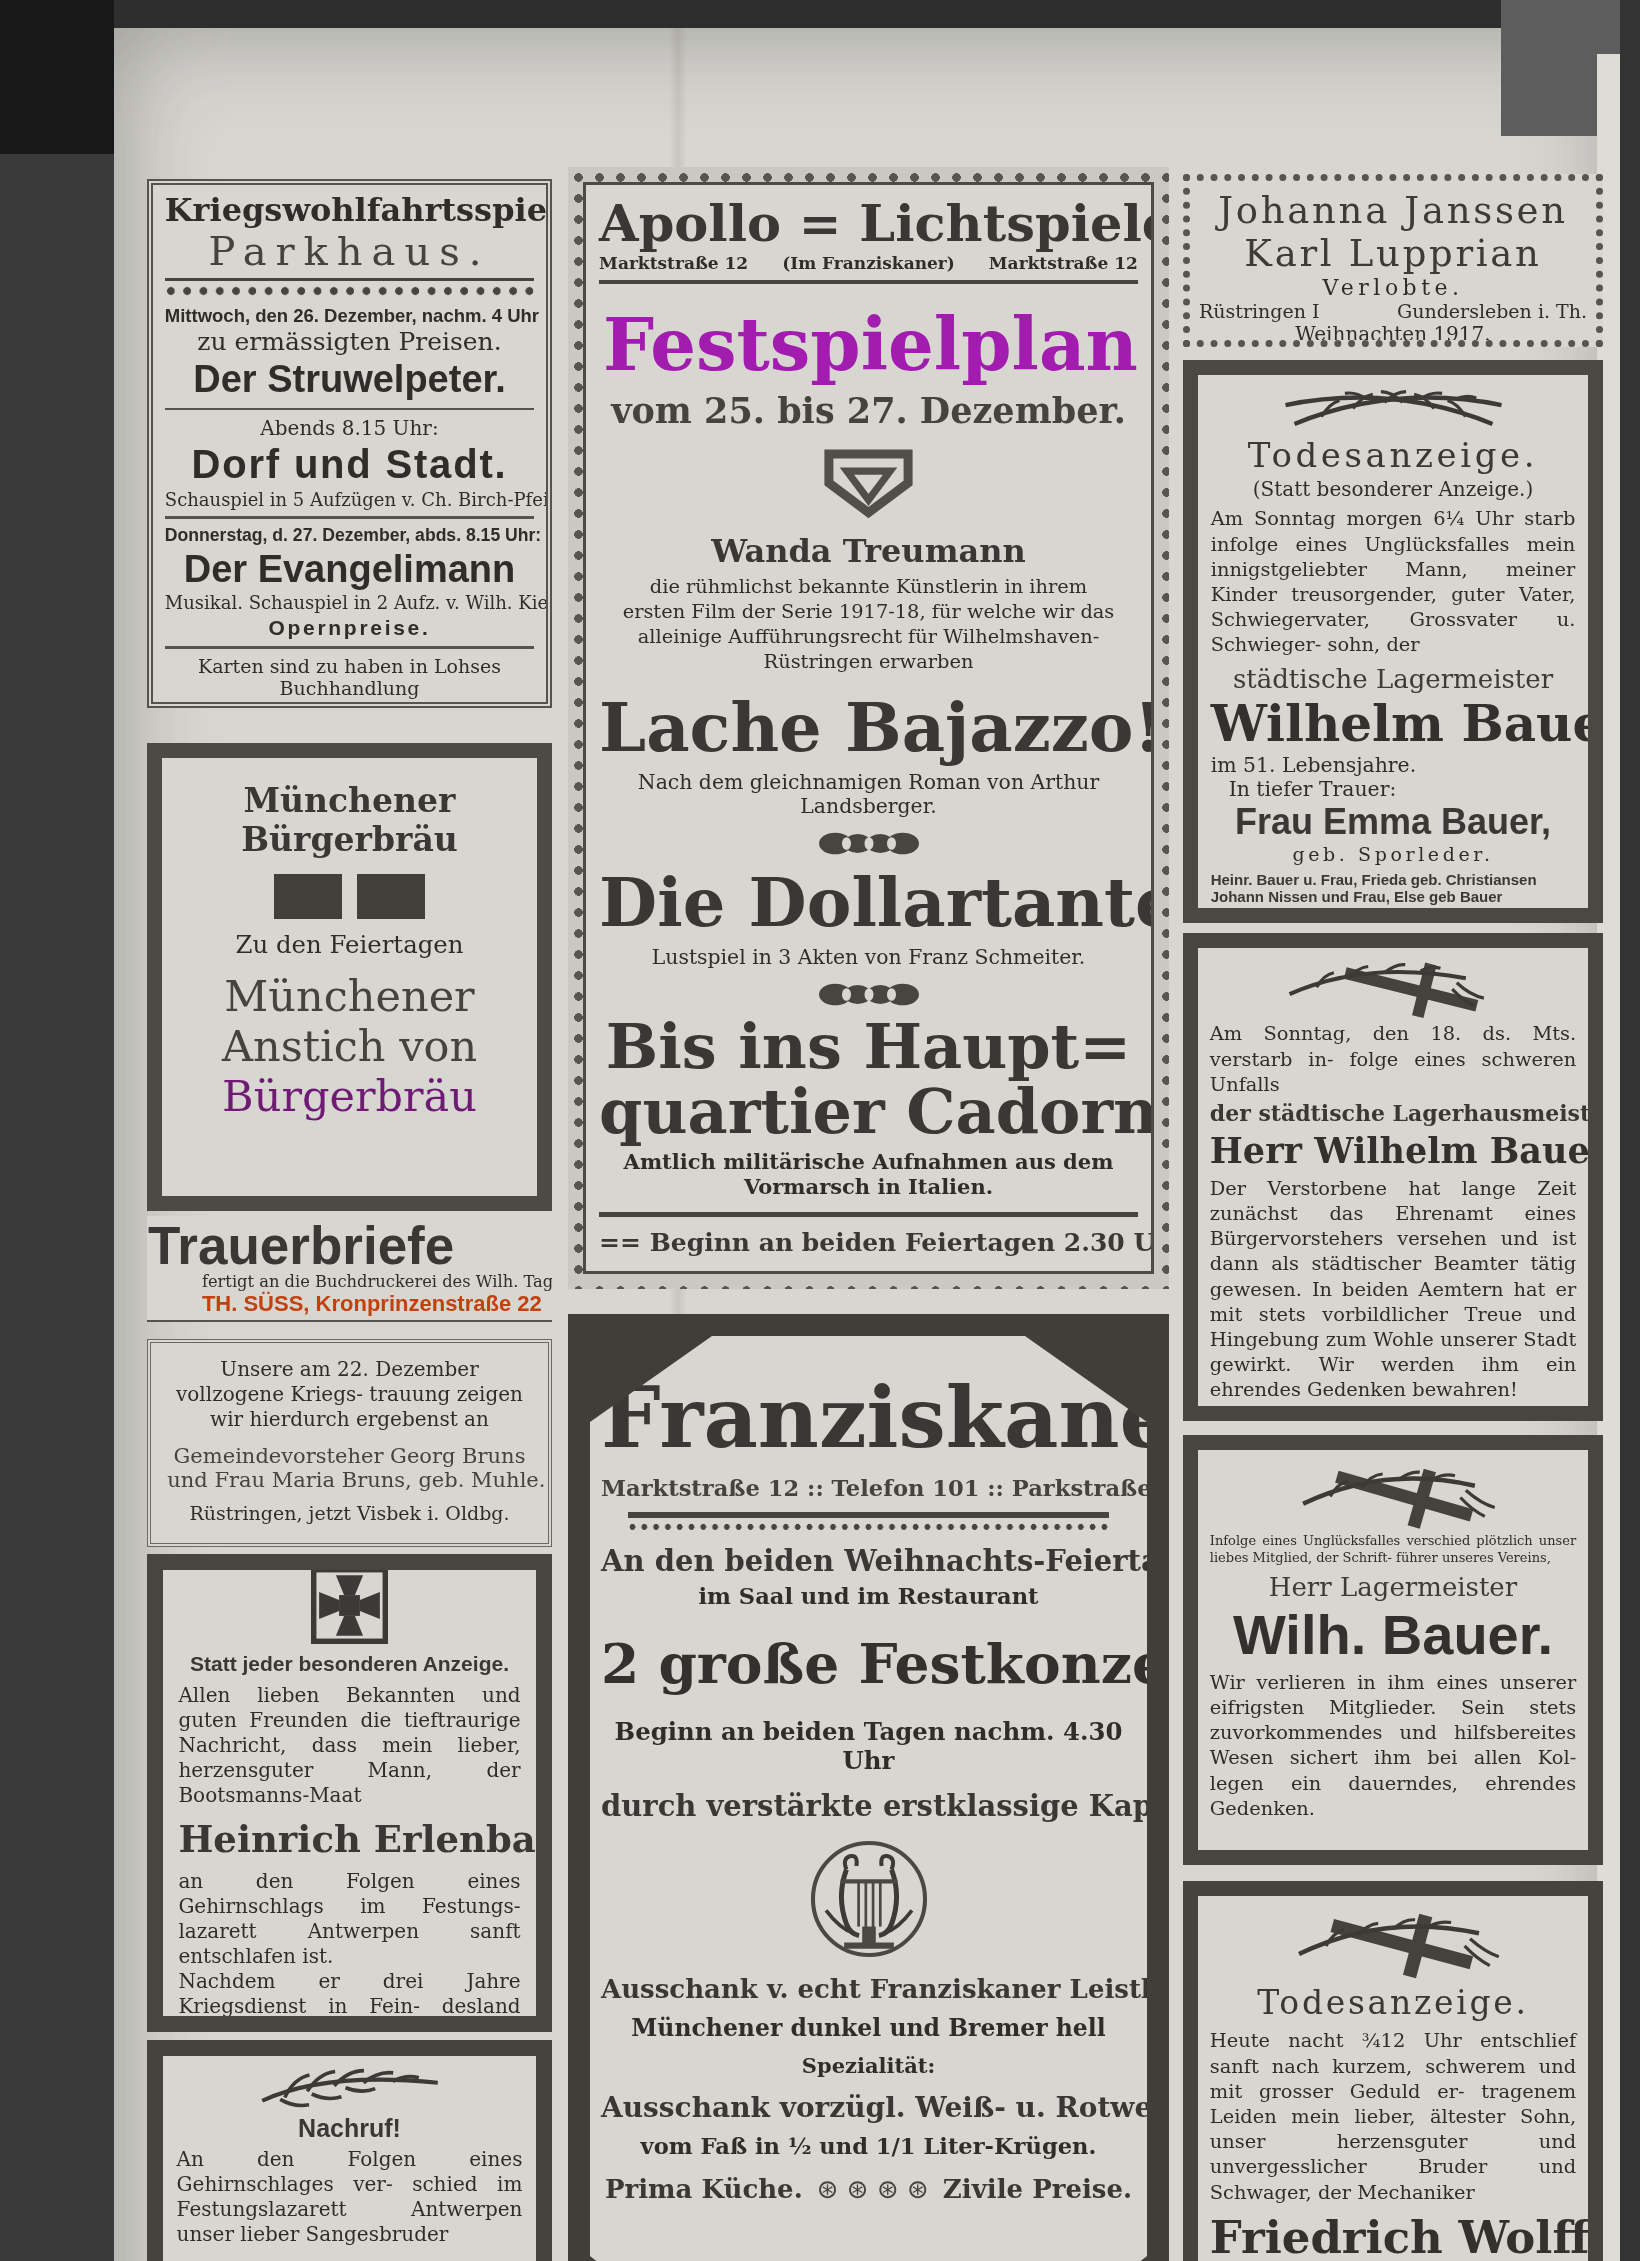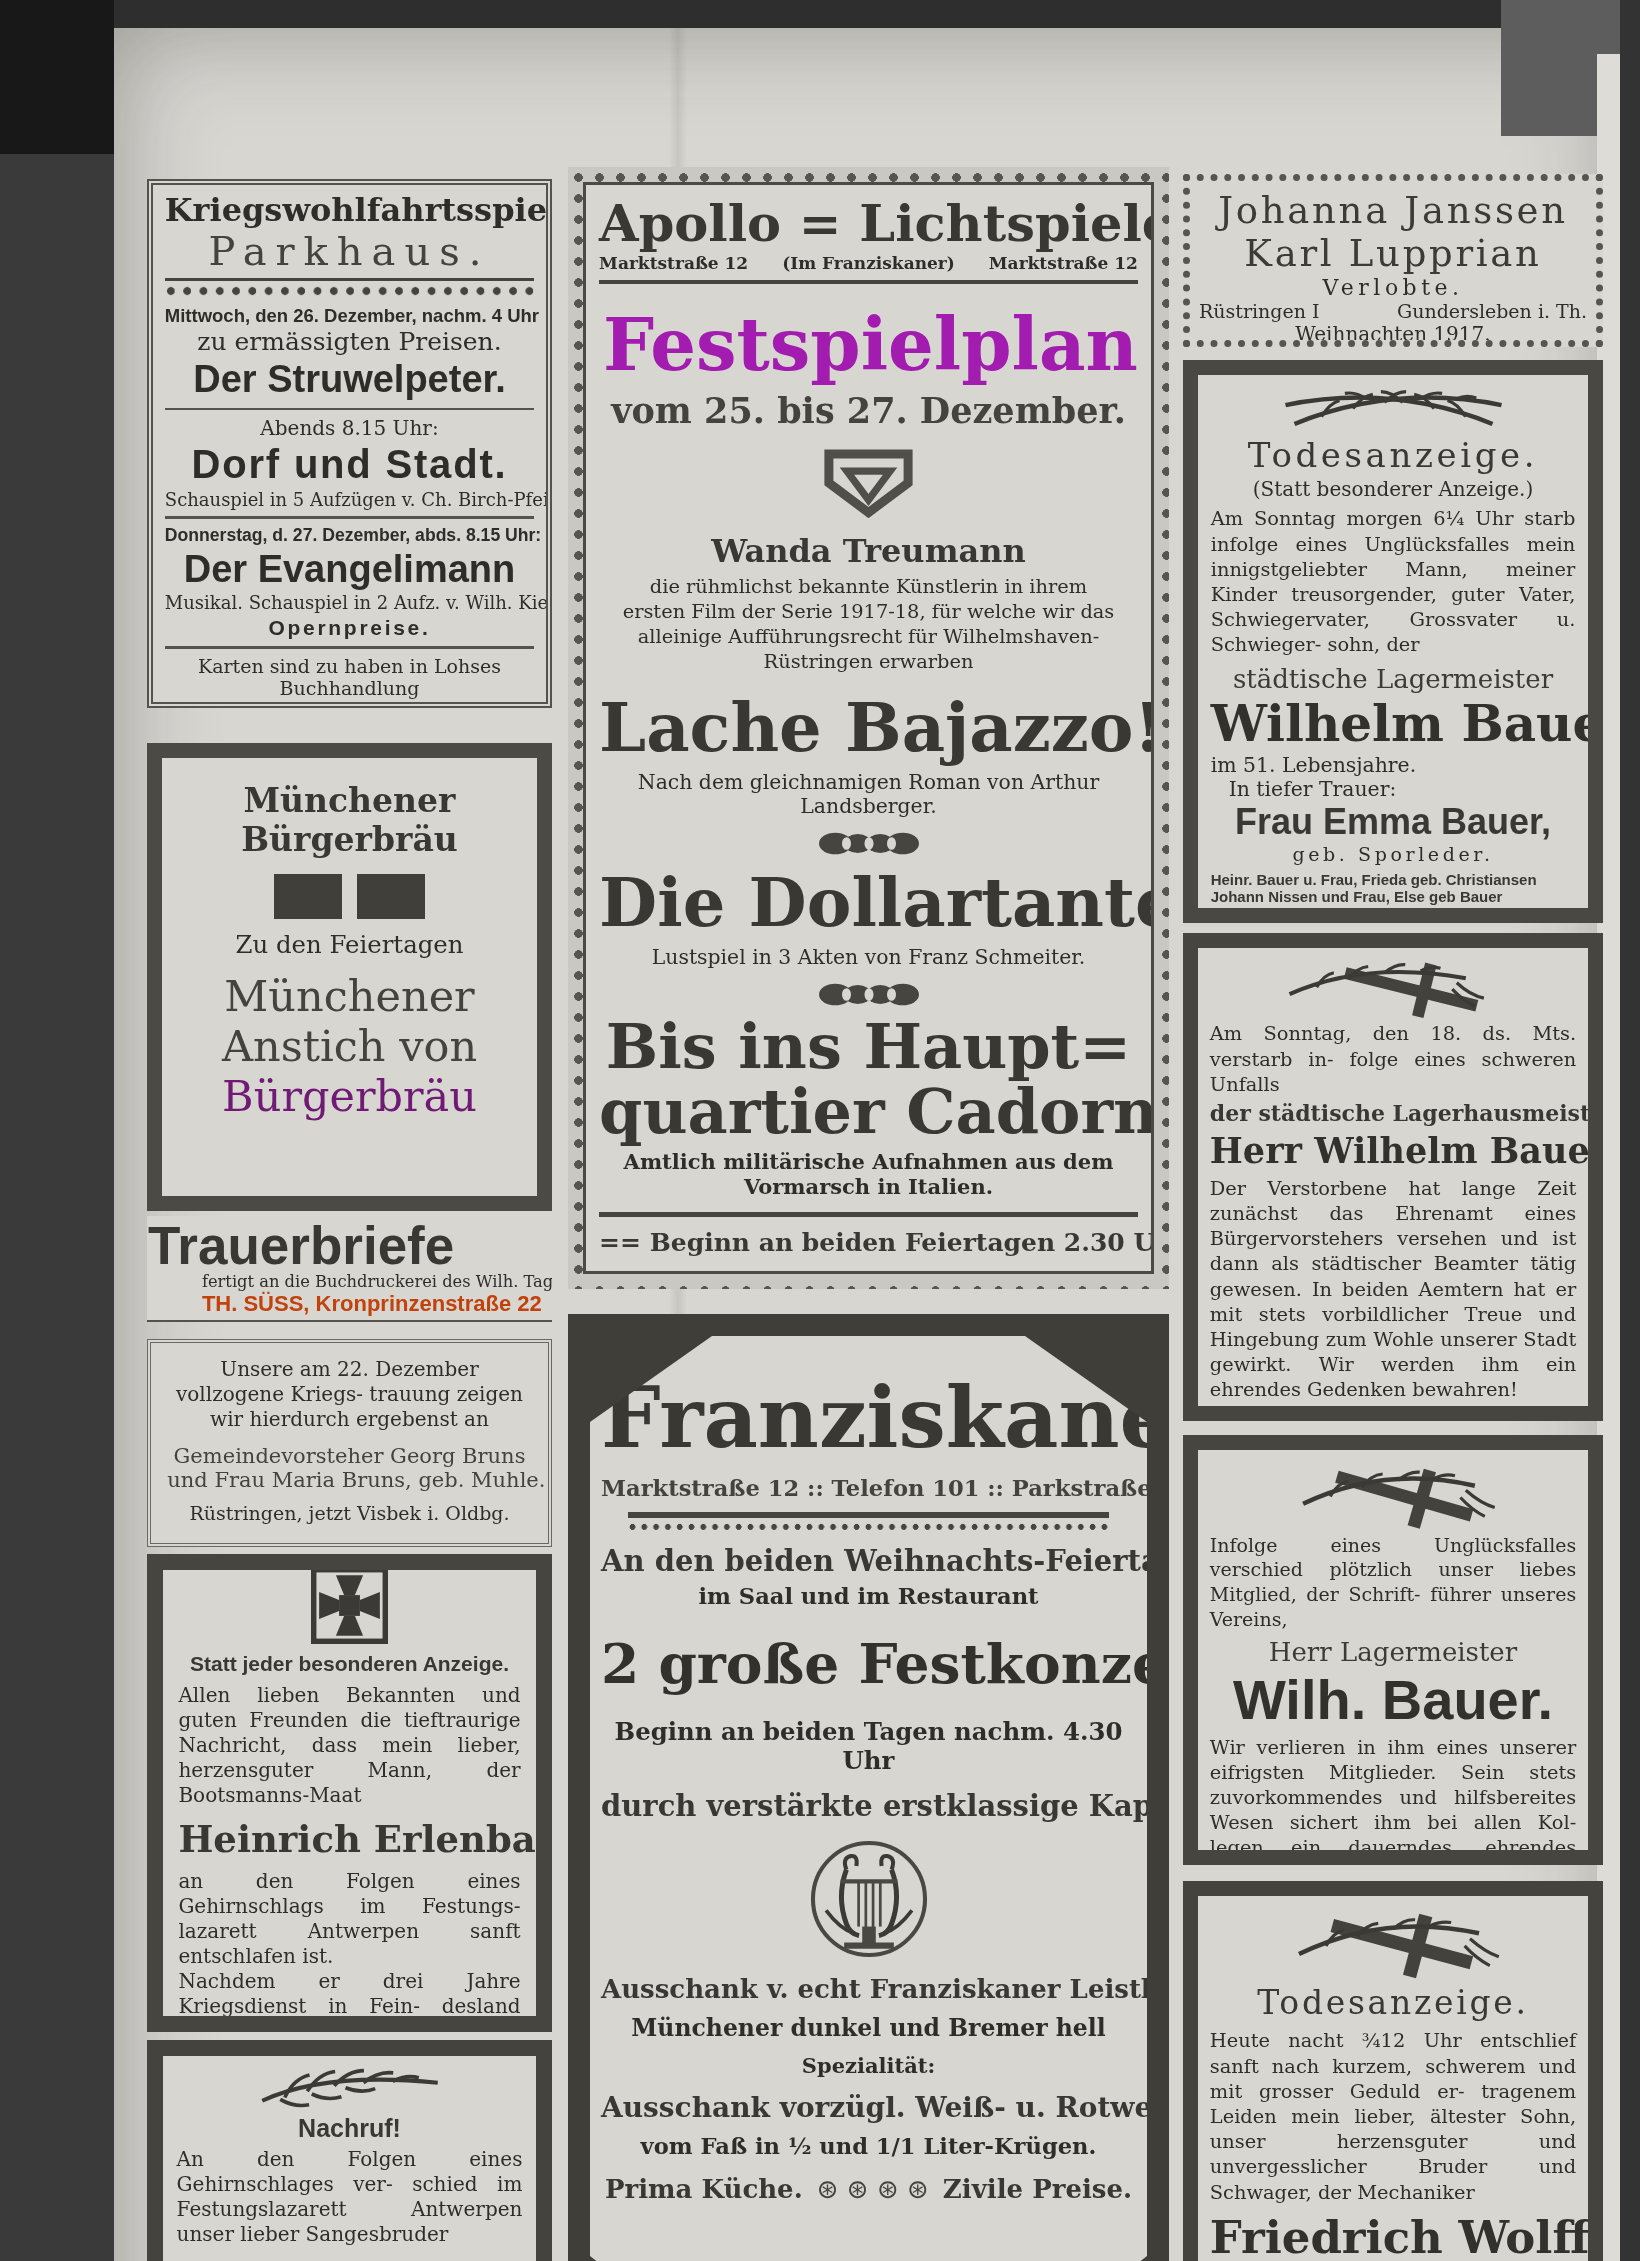--- a/index.html
+++ b/index.html
@@ -292,21 +292,21 @@
         <svg width="235" height="77" viewBox="0 0 520 170">
           <g transform="rotate(16 260 85)">
             <rect x="130" y="72" width="310" height="28" fill="#44423d"></rect>
             <rect x="310" y="16" width="28" height="130" fill="#44423d"></rect>
           </g>
           <path d="M60,110 Q240,24 440,70" class="st" stroke-width="10"></path>
           <path d="M120,94 q16,-30 40,-34 M190,74 q20,-28 46,-30 M270,58 q24,-20 48,-18 M350,54 q24,-12 46,-6" class="st" stroke-width="7"></path>
           <path d="M420,80 q34,30 64,38 M408,96 q26,28 54,42" class="st" stroke-width="7"></path>
         </svg>
       </div>
-      <div class="j" style="font-size:19px;line-height:1.3;">Infolge eines Unglücksfalles verschied plötzlich unser liebes Mitglied, der Schrift- führer unseres Vereins,</div>
+      <div class="j" style="font-size:13px;line-height:1.3;">Infolge eines Unglücksfalles verschied plötzlich unser liebes Mitglied, der Schrift- führer unseres Vereins,</div>
       <div class="c" style="font-size:26px;margin-top:5.4px;color:#3d3b36;">Herr Lagermeister</div>
       <div class="c b sans" style="font-size:56px;color:#33312d;white-space:nowrap;">Wilh. Bauer.</div>
       <div class="j" style="font-size:19.4px;line-height:1.3;margin-top:2.7px;">Wir verlieren in ihm eines unserer eifrigsten Mitglieder. Sein stets zuvorkommendes und hilfsbereites Wesen sichert ihm bei allen Kol- legen ein dauerndes, ehrendes Gedenken.</div>
 
     </div>
 
     <div class="ad" style="margin-top:16.3px;height:530px;border:15.4px solid #45433e;padding:3.6px 11.8px;">
       <div class="c">
         <svg width="235" height="81" viewBox="0 0 520 180">
           <g transform="rotate(15 260 90)">

